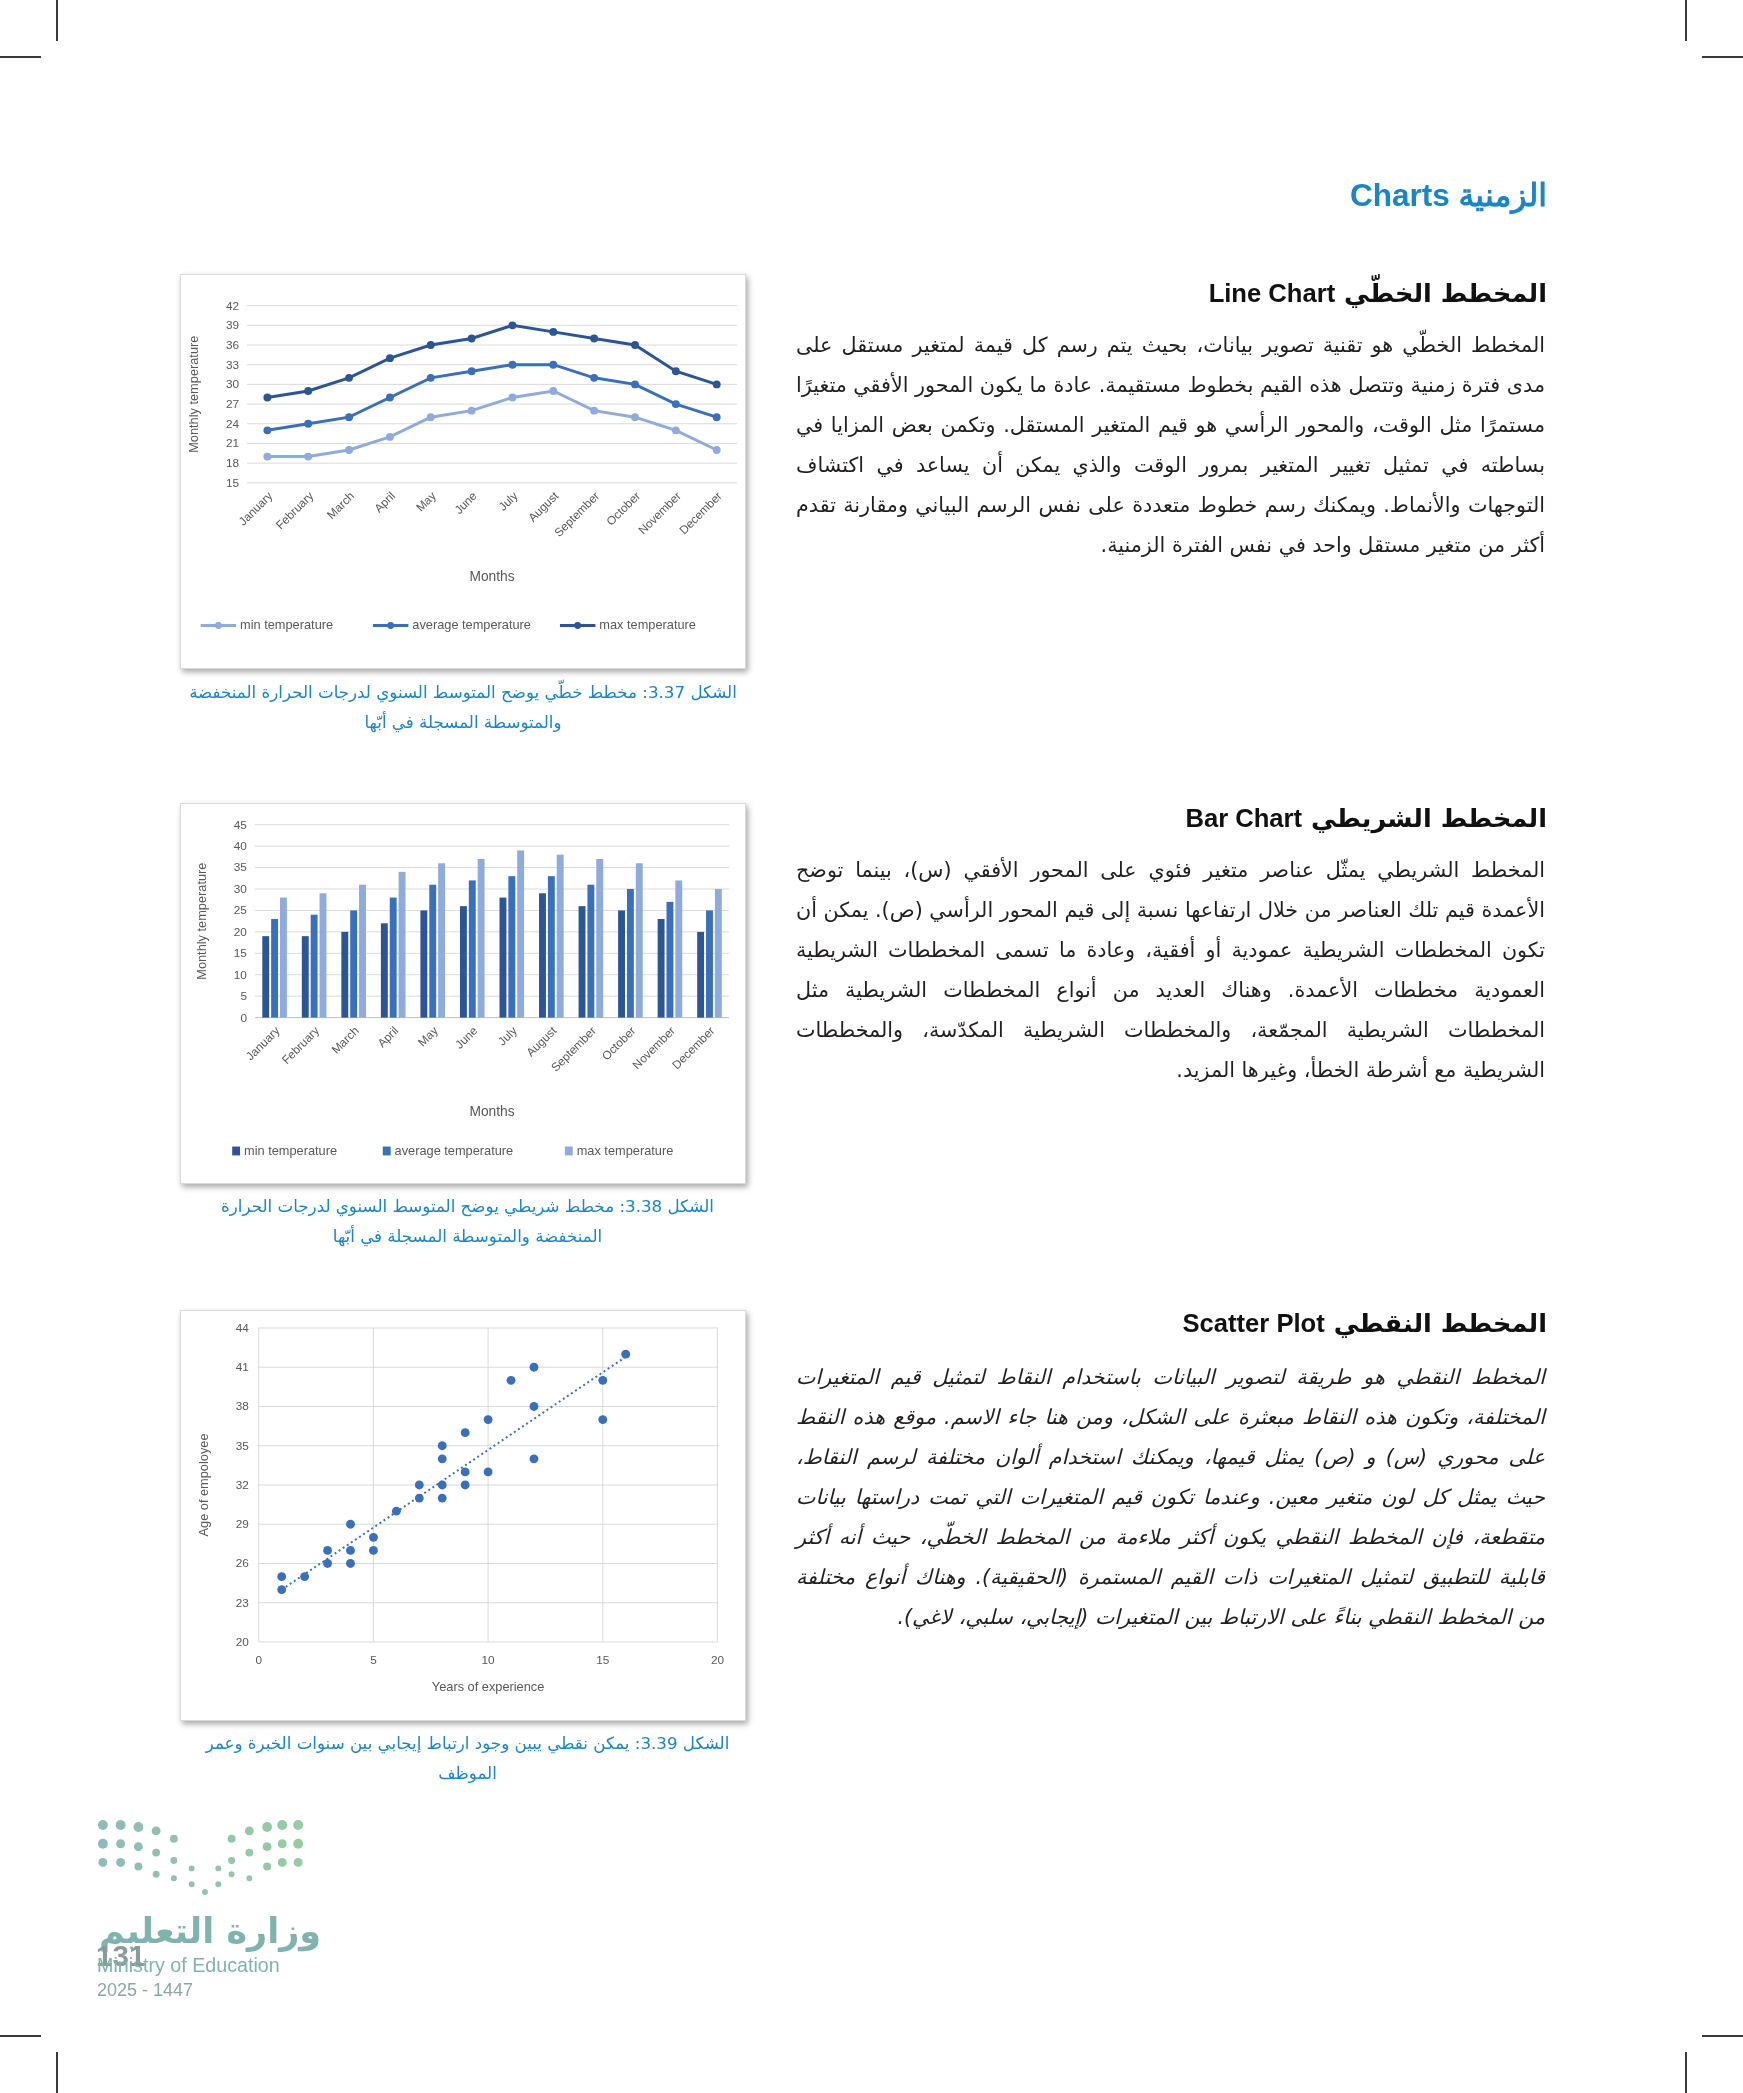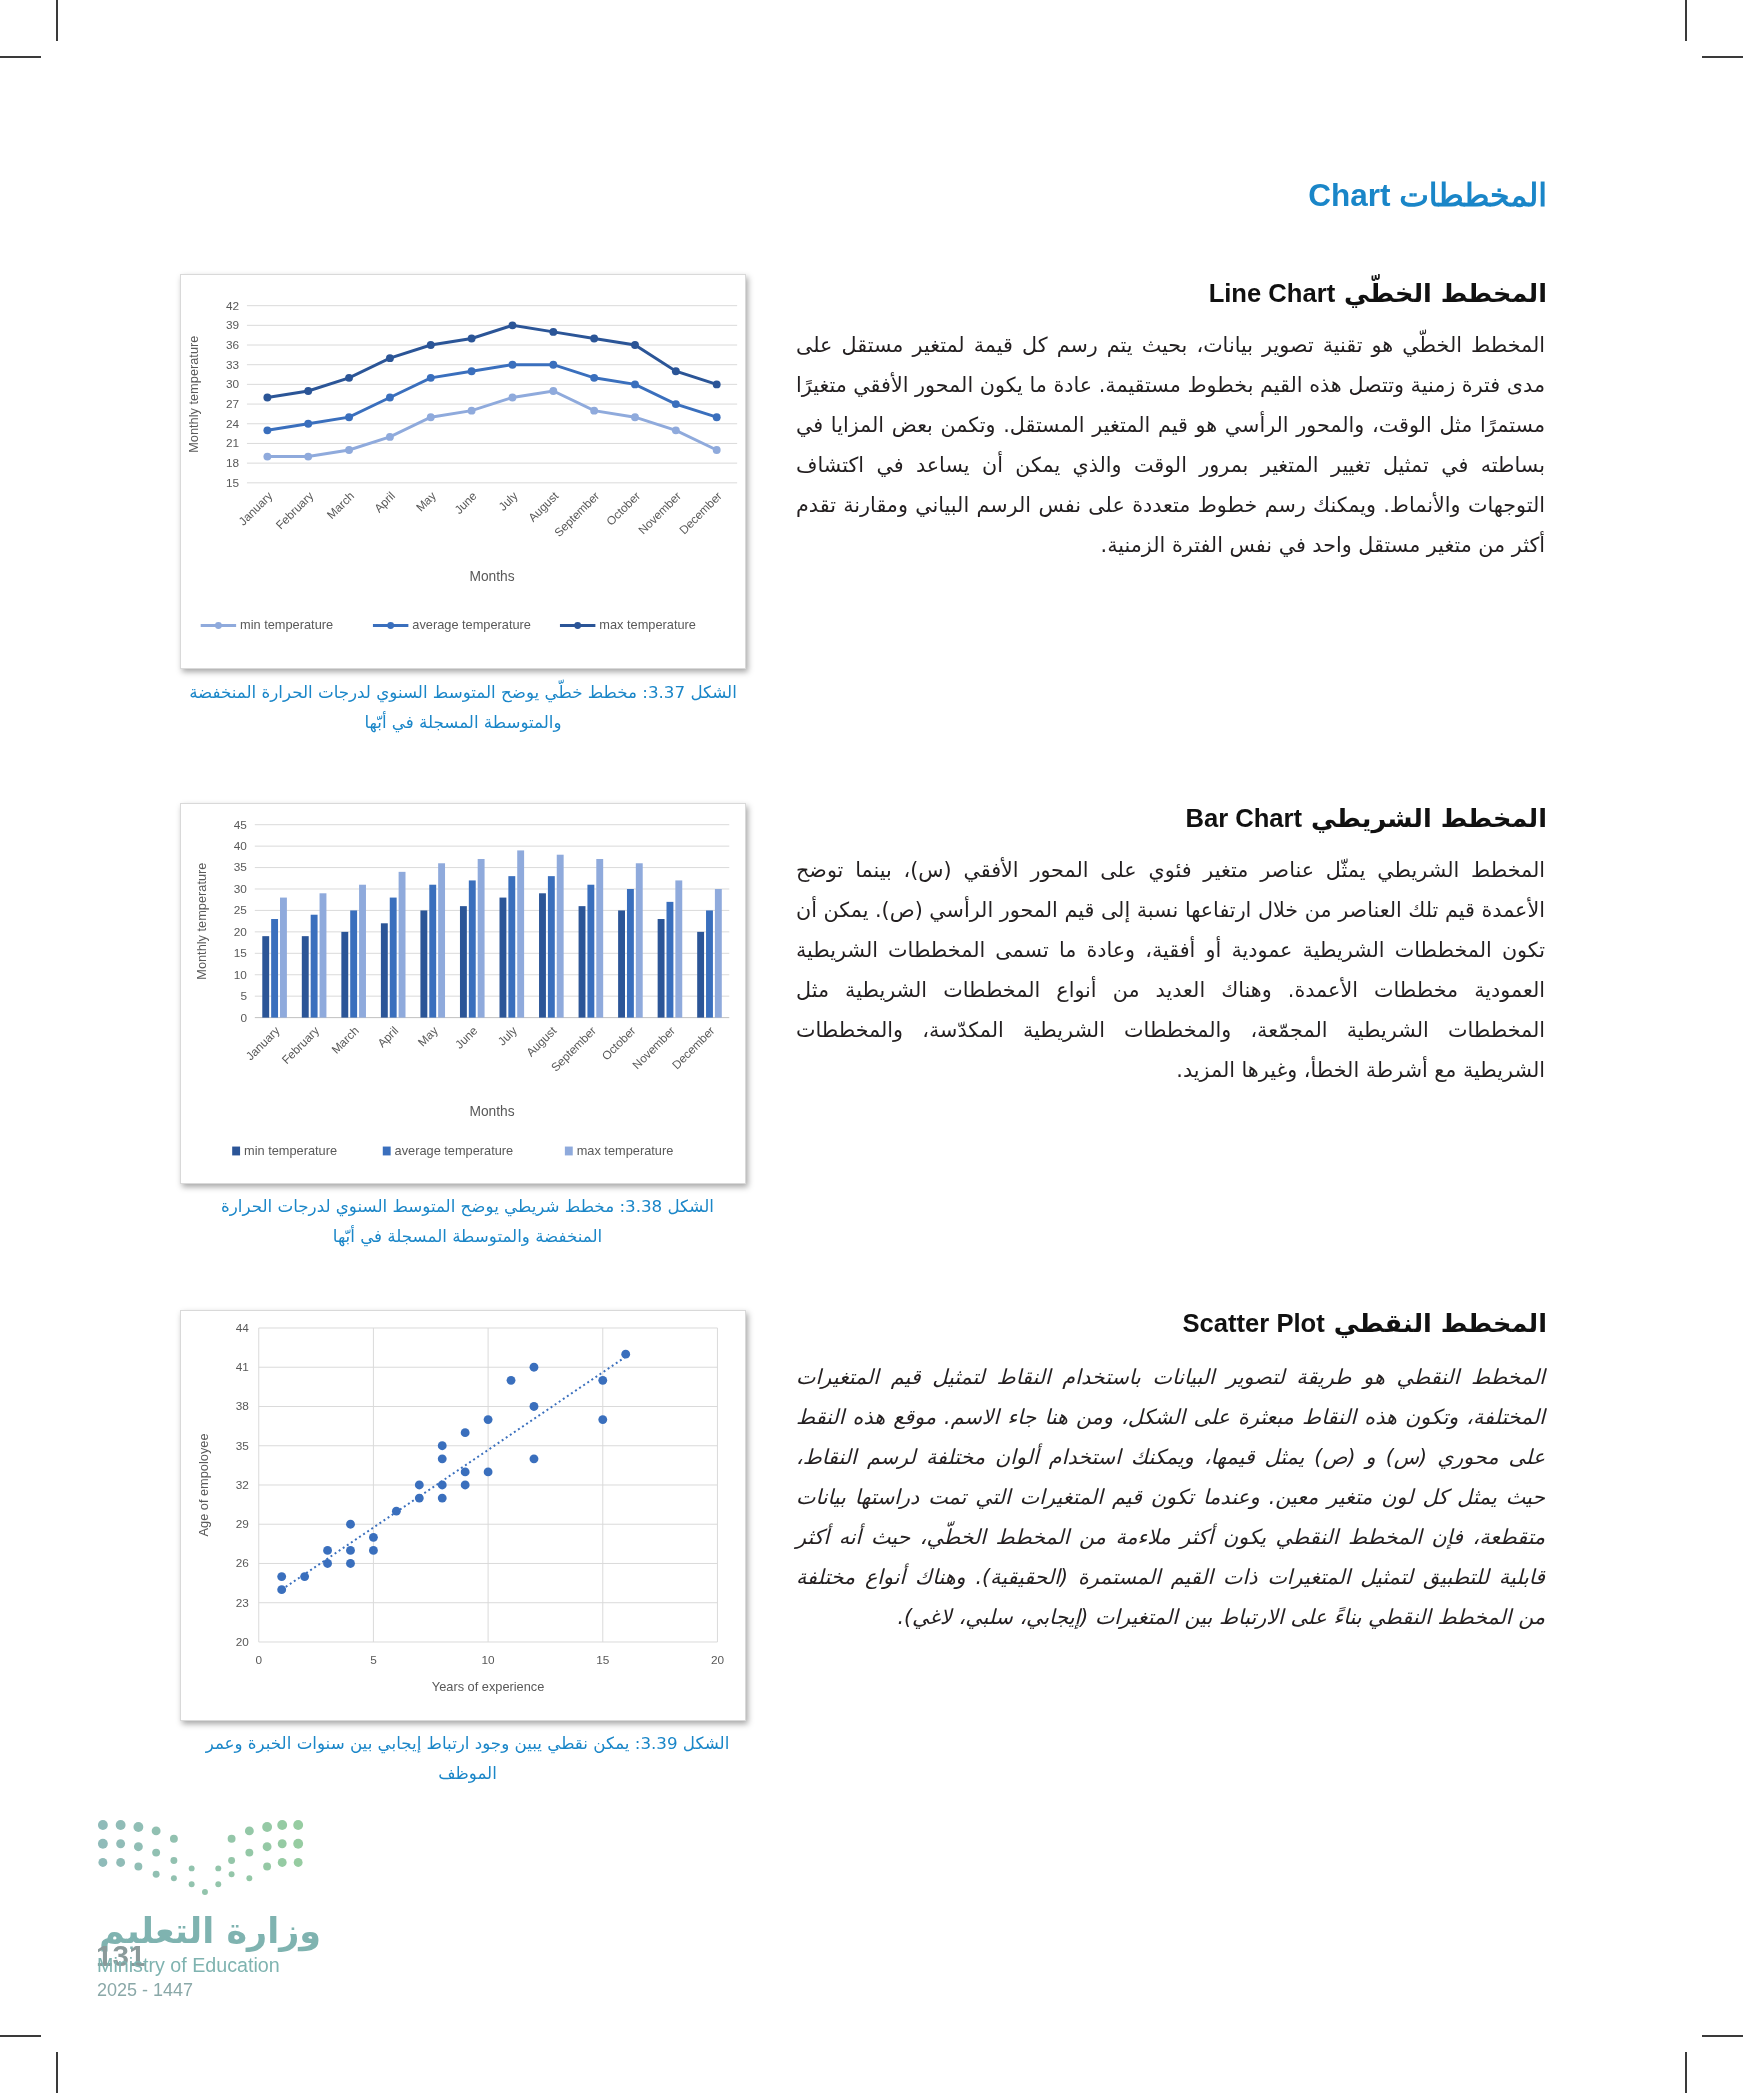--- a/index.html
+++ b/index.html
@@ -25,21 +25,21 @@
 
 <div class="crop" style="left:56px;top:0;width:2px;height:41px;"></div>
 <div class="crop" style="left:0;top:56px;width:41px;height:2px;"></div>
 <div class="crop" style="left:1685px;top:0;width:2px;height:41px;"></div>
 <div class="crop" style="left:1702px;top:56px;width:41px;height:2px;"></div>
 <div class="crop" style="left:56px;top:2052px;width:2px;height:41px;"></div>
 <div class="crop" style="left:0;top:2035px;width:41px;height:2px;"></div>
 <div class="crop" style="left:1685px;top:2052px;width:2px;height:41px;"></div>
 <div class="crop" style="left:1702px;top:2035px;width:41px;height:2px;"></div>
 
-<div class="section-title">المخططات Chart</div>
+<div class="section-title">الزمنية Charts</div>
 
 <div class="heading" style="top:278px;">
   <span>المخطط الخطّي</span>
   <span class="en">Line Chart</span>
 </div>
 <div class="para" style="top:325px;">
   <p>المخطط الخطّي هو تقنية تصوير بيانات، بحيث يتم رسم كل قيمة لمتغير مستقل على مدى فترة زمنية وتتصل هذه القيم بخطوط مستقيمة. عادة ما يكون المحور الأفقي متغيرًا مستمرًا مثل الوقت، والمحور الرأسي هو قيم المتغير المستقل. وتكمن بعض المزايا في بساطته في تمثيل تغيير المتغير بمرور الوقت والذي يمكن أن يساعد في اكتشاف التوجهات والأنماط. ويمكنك رسم خطوط متعددة على نفس الرسم البياني ومقارنة تقدم أكثر من متغير مستقل واحد في نفس الفترة الزمنية.</p>
 </div>
 
 <div class="chart-box" style="top:274px;height:393px;">

